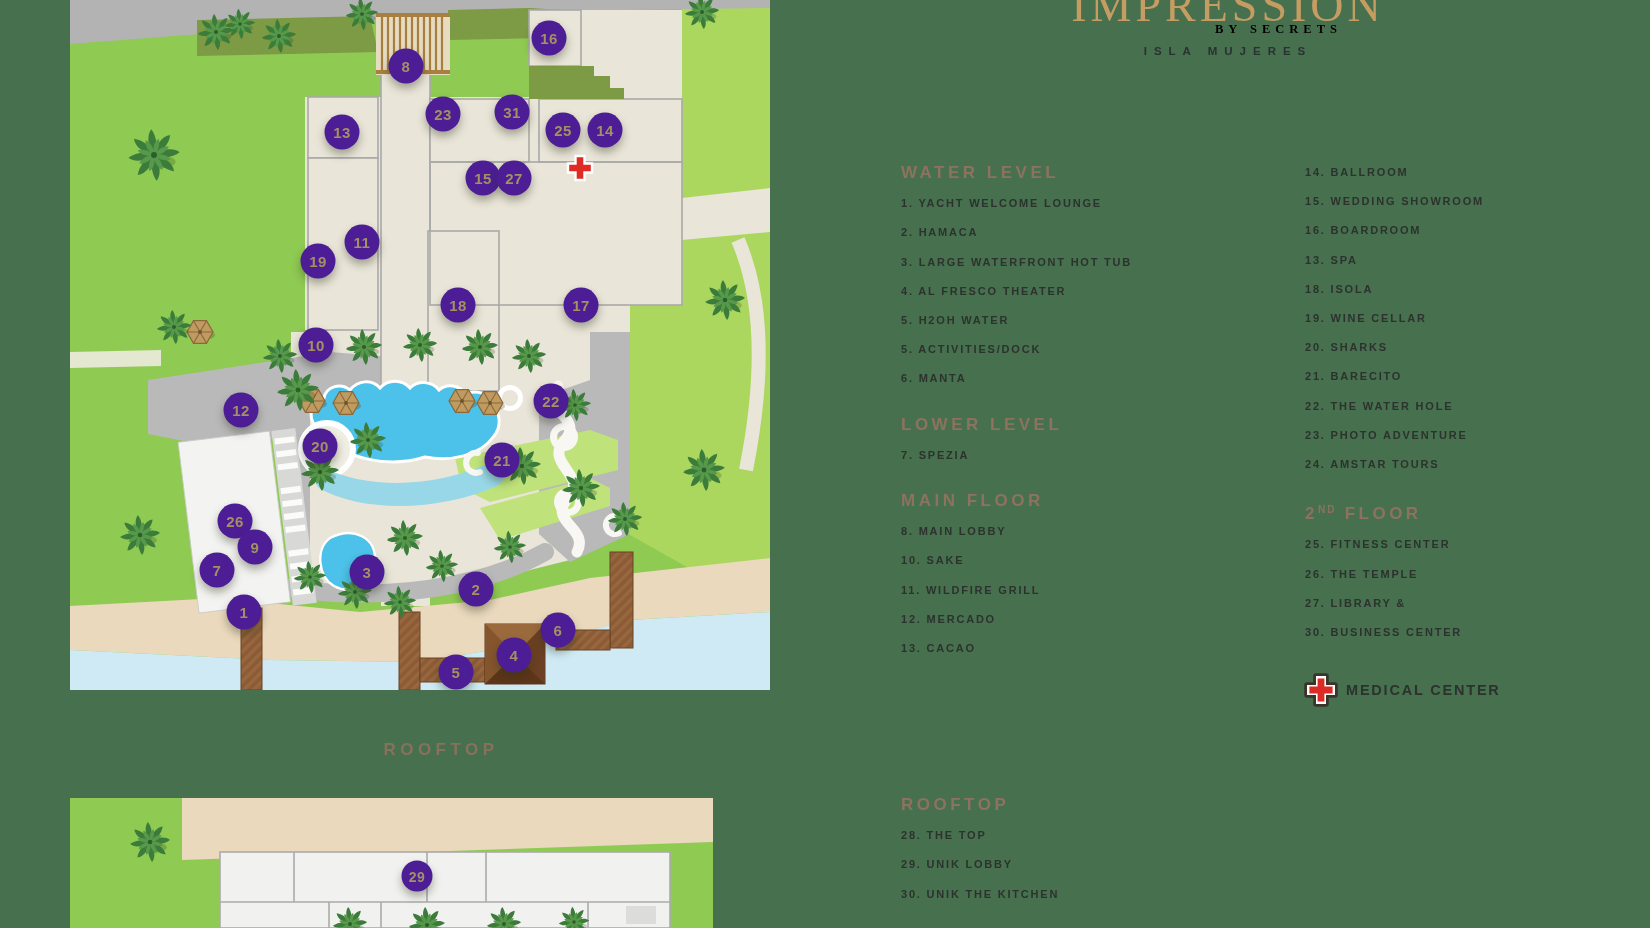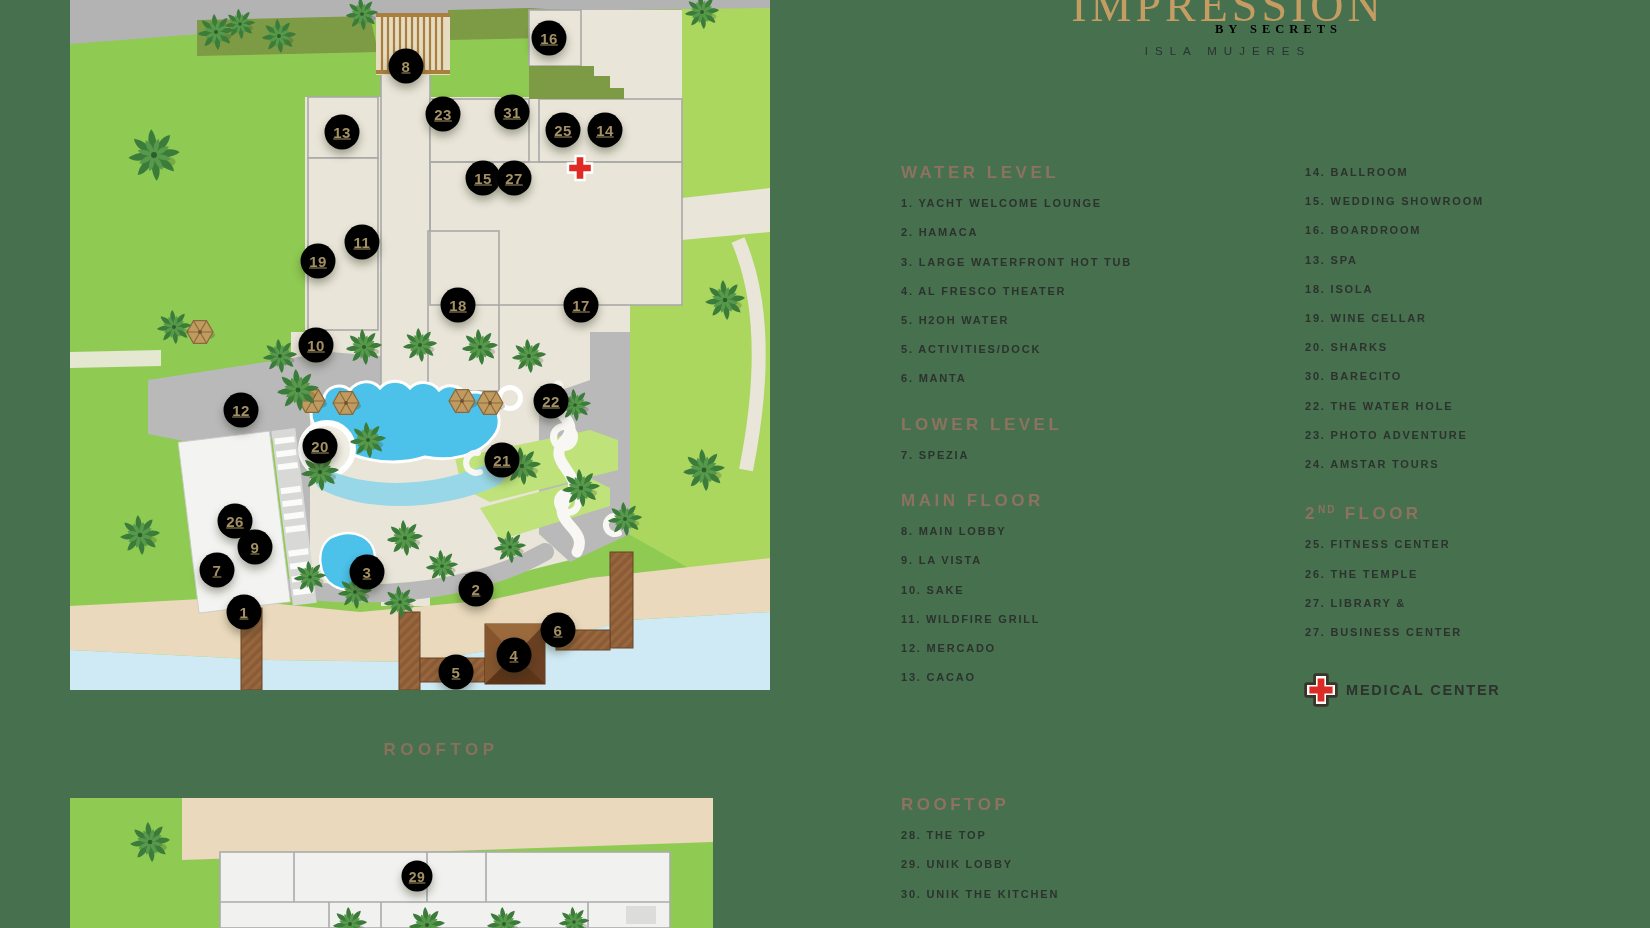--- a/index.html
+++ b/index.html
@@ -11,45 +11,45 @@
   body{background:var(--c-bg);font-family:"Liberation Sans",sans-serif;}
   .page{position:relative;width:1650px;height:928px;overflow:hidden;}
 
   .map-panel{position:absolute;overflow:hidden;}
   .map-main{left:70px;top:0;width:700px;height:690px;}
   .map-roof{left:70px;top:798px;width:643px;height:130px;}
   .map-panel svg{position:absolute;left:0;top:0;display:block;}
 
   .marker{
     position:absolute;width:35px;height:35px;border-radius:50%;
-    background:#000000;box-shadow:0 5px 9px rgba(45,50,25,.38);
+    background:#4c1d95;box-shadow:0 5px 9px rgba(45,50,25,.38);
     transform:translate(-50%,-50%);
     display:flex;align-items:center;justify-content:center;
-    color:var(--c-marker);font-weight:700;font-size:15px;letter-spacing:.5px;text-decoration:underline;
+    color:var(--c-marker);font-weight:700;font-size:15px;letter-spacing:.5px;
   }
   .marker.small{width:31px;height:31px;font-size:14px;}
 
   .map-roof-label{
     position:absolute;left:291px;top:740px;width:300px;text-align:center;
     color:#87705c;font-weight:700;font-size:17px;letter-spacing:4.5px;
   }
 
   .logo-impression{
     position:absolute;left:1063px;top:-21px;width:330px;text-align:center;
     font-family:"Liberation Serif",serif;font-weight:400;font-size:46px;
     letter-spacing:4px;color:var(--c-gold);white-space:nowrap;
   }
   .logo-by{
     position:absolute;left:1142px;top:22px;width:200px;text-align:right;
     font-family:"Liberation Serif",serif;font-weight:700;font-size:12.5px;
     letter-spacing:5px;color:#000000;white-space:nowrap;
   }
   .logo-loc{
     position:absolute;left:1078px;top:45px;width:300px;text-align:center;
-    font-weight:400;font-size:11.5px;letter-spacing:7px;color:#2a3133;white-space:nowrap;
+    font-weight:700;font-size:11.5px;letter-spacing:7px;color:#2a3133;white-space:nowrap;
   }
 
   .legend{position:absolute;}
   .legend-col1{left:901px;top:158px;width:360px;}
   .legend-col2{left:1305px;top:158px;width:330px;}
   .legend-rooftop{left:901px;top:790px;width:360px;}
   .lg-section + .lg-section{margin-top:16px;}
   .lg-head{
     font-weight:700;font-size:17px;line-height:29.2px;letter-spacing:3.5px;
     color:var(--c-head);margin-bottom:2px;white-space:nowrap;
@@ -330,47 +330,46 @@
         <div class="lg-item">5. ACTIVITIES/DOCK</div>
         <div class="lg-item">6. MANTA</div>
       </div>
       <div class="lg-section">
         <div class="lg-head">LOWER LEVEL</div>
         <div class="lg-item">7. SPEZIA</div>
       </div>
       <div class="lg-section">
         <div class="lg-head">MAIN FLOOR</div>
         <div class="lg-item">8. MAIN LOBBY</div>
-        <div class="lg-item">9. LA VISTA</div>
         <div class="lg-item">10. SAKE</div>
         <div class="lg-item">11. WILDFIRE GRILL</div>
         <div class="lg-item">12. MERCADO</div>
         <div class="lg-item">13. CACAO</div>
       </div>
     </div>
   <div class="legend legend-col2" id="legend-col2">
       <div class="lg-section">
         <div class="lg-item">14. BALLROOM</div>
         <div class="lg-item">15. WEDDING SHOWROOM</div>
         <div class="lg-item">16. BOARDROOM</div>
         <div class="lg-item">13. SPA</div>
         <div class="lg-item">18. ISOLA</div>
         <div class="lg-item">19. WINE CELLAR</div>
         <div class="lg-item">20. SHARKS</div>
-        <div class="lg-item">30. BARECITO</div>
+        <div class="lg-item">21. BARECITO</div>
         <div class="lg-item">22. THE WATER HOLE</div>
         <div class="lg-item">23. PHOTO ADVENTURE</div>
         <div class="lg-item">24. AMSTAR TOURS</div>
       </div>
       <div class="lg-section">
         <div class="lg-head">2<sup>ND</sup> FLOOR</div>
         <div class="lg-item">25. FITNESS CENTER</div>
         <div class="lg-item">26. THE TEMPLE</div>
         <div class="lg-item">27. LIBRARY &amp;</div>
-        <div class="lg-item">27. BUSINESS CENTER</div>
+        <div class="lg-item">30. BUSINESS CENTER</div>
       </div>
     </div>
 
   <div class="medical-row">
     <svg class="med-icon" viewBox="-18 -18 36 36">
       <path d="M-5,-14 h10 v9 h9 v10 h-9 v9 h-10 v-9 h-9 v-10 h9 z" fill="#ffffff" stroke="#3a352b" stroke-width="5.5" stroke-linejoin="round" paint-order="stroke"></path>
       <path d="M-3.4,-11.6 h6.8 v8.2 h8.2 v6.8 h-8.2 v8.2 h-6.8 v-8.2 h-8.2 v-6.8 h8.2 z" fill="#da2b26"></path>
     </svg>
     <span class="med-label">MEDICAL CENTER</span>
   </div>

